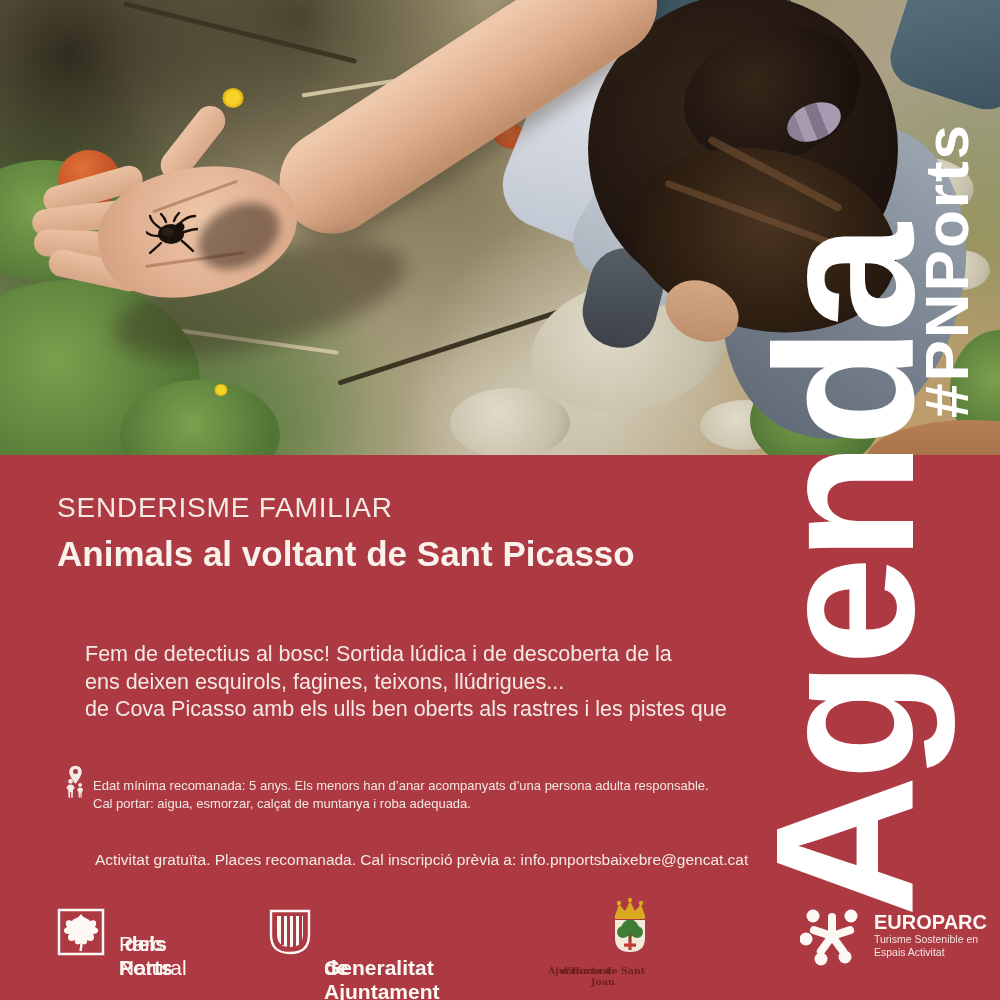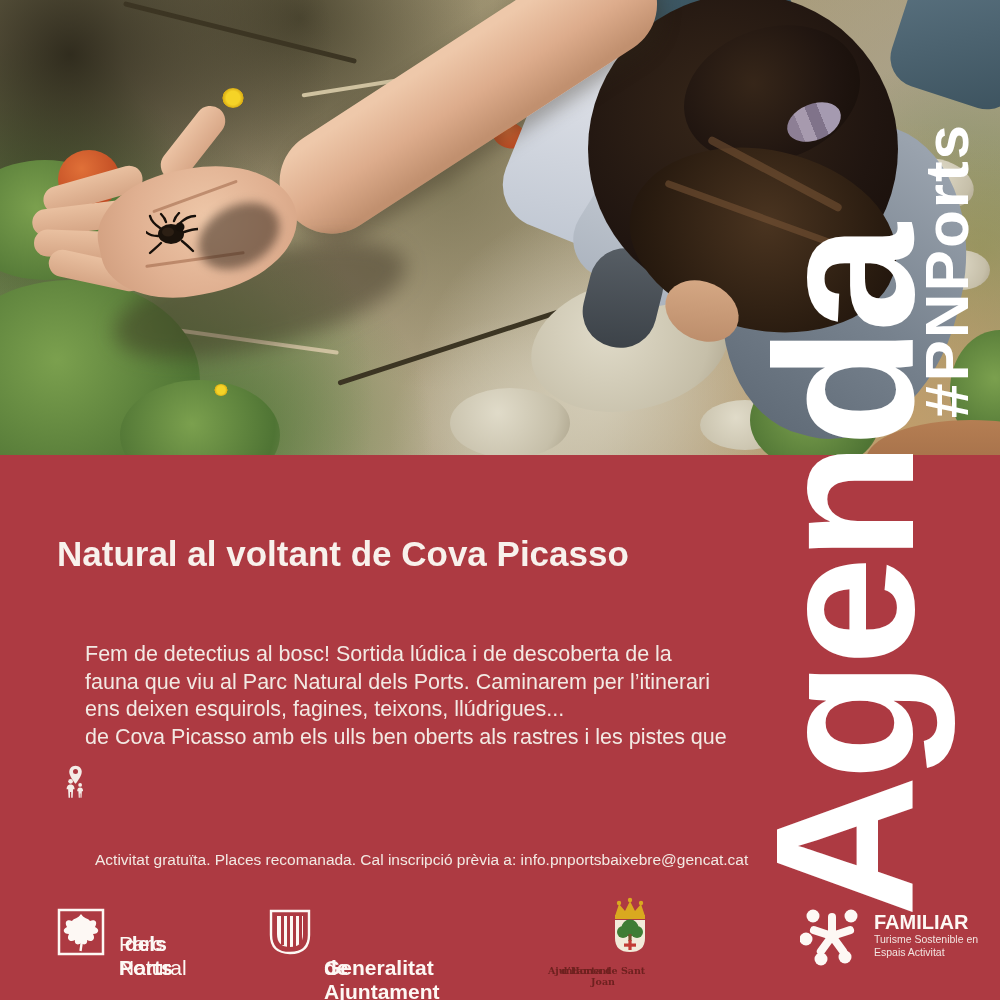--- a/index.html
+++ b/index.html
@@ -202,25 +202,25 @@
           <path d="M36 29 C41 33 44 36 47 39"></path>
         <path d="M20 10 C19 6 17 4 15 2"></path>
           <path d="M28 9 C29 5 31 3 33 1"></path>
       </g>
       <ellipse cx="25" cy="22" rx="13" ry="10" fill="#1a120b"></ellipse>
       <ellipse cx="22" cy="20" rx="6" ry="4.5" fill="#2c1f14"></ellipse>
       <circle cx="34" cy="15" r="4.5" fill="#17100a"></circle>
     </svg>
   </div>
 
-  <div class="title">Natural al voltant de Cova Picasso</div>
+  <div class="kicker">SENDERISME FAMILIAR</div>
+  <div class="title">Animals al voltant de Sant Picasso</div>
 
   <div class="desc">
     <div>Fem de detectius al bosc! Sortida lúdica i de descoberta de la</div>
-    <div>fauna que viu al Parc Natural dels Ports. Caminarem per l’itinerari</div>
     <div>ens deixen esquirols, fagines, teixons, llúdrigues...</div>
     <div>de Cova Picasso amb els ulls ben oberts als rastres i les pistes que</div>
   </div>
 
   <div class="details">
     <div class="detail">
       <span class="ic">
         <svg width="15" height="20" viewBox="0 0 24 32">
             <path fill="#f4ece7" d="M12 1C6 1 2 5.5 2 11c0 7 10 19 10 19s10-12 10-19C22 5.5 18 1 12 1z"></path>
             <circle cx="12" cy="10.5" r="4" fill="#ad3a42"></circle>
@@ -230,20 +230,22 @@
     <div class="detail">
       <span class="ic">
         <svg width="22" height="22" viewBox="0 0 30 28">
           <circle cx="9" cy="3.6" r="3.2" fill="#f4ece7"></circle>
           <path fill="#f4ece7" d="M9 8 C5 8 3.6 11 3.6 14.5 L5.6 14.5 L6.2 26 L8.2 26 L8.2 18 L9.8 18 L9.8 26 L11.8 26 L12.4 14.5 L14.4 14.5 C14.4 11 13 8 9 8 Z"></path>
           <circle cx="22" cy="8.4" r="2.6" fill="#f4ece7"></circle>
           <path fill="#f4ece7" d="M22 12 C19 12 18 14.3 18 17 L19.6 17 L20.1 26 L21.6 26 L21.6 20 L22.4 20 L22.4 26 L23.9 26 L24.4 17 L26 17 C26 14.3 25 12 22 12 Z"></path>
         </svg>
       </span>
       <span class="tx">
+        <div>Edat mínima recomanada: 5 anys. Els menors han d’anar acompanyats d’una persona adulta responsable.</div>
+        <div>Cal portar: aigua, esmorzar, calçat de muntanya i roba adequada.</div>
       </span>
     </div>
   </div>
 
   <div class="registration">Activitat gratuïta. Places recomanada. Cal inscripció prèvia a: info.pnportsbaixebre@gencat.cat</div>
 
   <div class="logo-parc">
     <span class="emb">
       <svg width="48" height="48" viewBox="0 0 48 48">
         <rect x="2" y="2" width="44" height="44" fill="none" stroke="#fdf8f4" stroke-width="2.5"></rect>
@@ -318,21 +320,21 @@
           </g>
           <circle cx="13" cy="13" r="6.5"></circle>
           <circle cx="51" cy="13" r="6.5"></circle>
           <circle cx="6" cy="36" r="6.5"></circle>
           <circle cx="21" cy="56" r="6.5"></circle>
           <circle cx="45" cy="54" r="6.5"></circle>
         </g>
       </svg>
     </span>
     <span class="txt">
-      <div class="name">FAMILIAR</div>
+      <div class="name">EUROPARC</div>
       <div class="tag">Turisme Sostenible en</div>
       <div class="tag">Espais Activitat</div>
     </span>
   </div>
 
   <div class="v-agenda">
     <span>Agenda</span>
   </div>
   <div class="v-hash">
     <span>#PNPorts</span>

